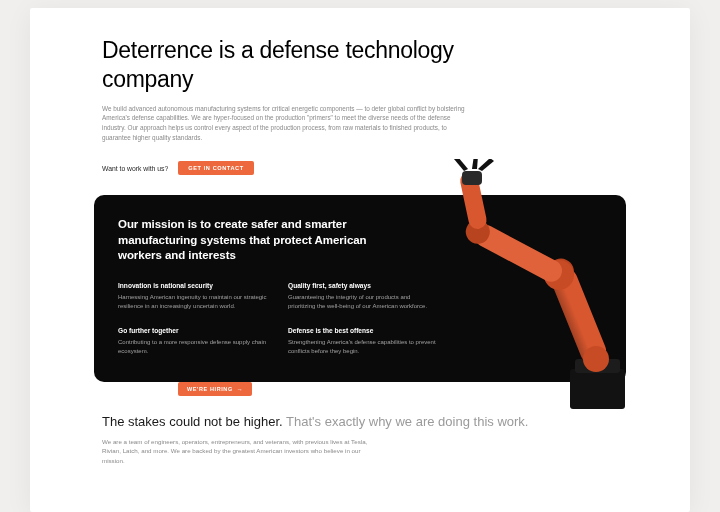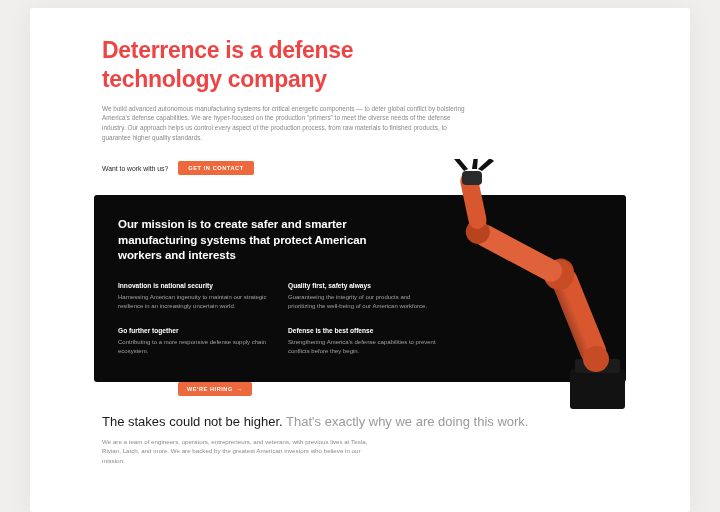--- a/index.html
+++ b/index.html
@@ -16,22 +16,22 @@
     background: #ffffff;
     box-shadow: 0 4px 28px rgba(0,0,0,0.06);
     padding: 28px 0 16px 0;
     border-radius: 2px;
     overflow: hidden;
   }
   .hero { padding: 0 72px; }
   .hero-title {
     font-size: 23px;
     line-height: 1.25;
-    font-weight: 700;
-    color: #ef4444;
+    font-weight: 400;
+    color: #000000;
     letter-spacing: -0.3px;
     max-width: 360px;
   }
   .hero-body {
     margin-top: 10px;
     font-size: 6.4px;
     line-height: 1.55;
     color: #8a8a8a;
     max-width: 370px;
   }
@@ -59,21 +59,21 @@
     text-transform: uppercase;
     cursor: pointer;
     border: none;
   }
   .mission-wrap {
     position: relative;
     margin: 20px 64px 0 64px;
   }
   .mission {
     background: #0a0a0a;
-    border-radius: 3px;
+    border-radius: 10px;
     padding: 22px 24px 26px 24px;
     color: #fff;
     position: relative;
     overflow: visible;
   }
   .mission-title {
     font-size: 11.5px;
     line-height: 1.35;
     font-weight: 600;
     max-width: 280px;

